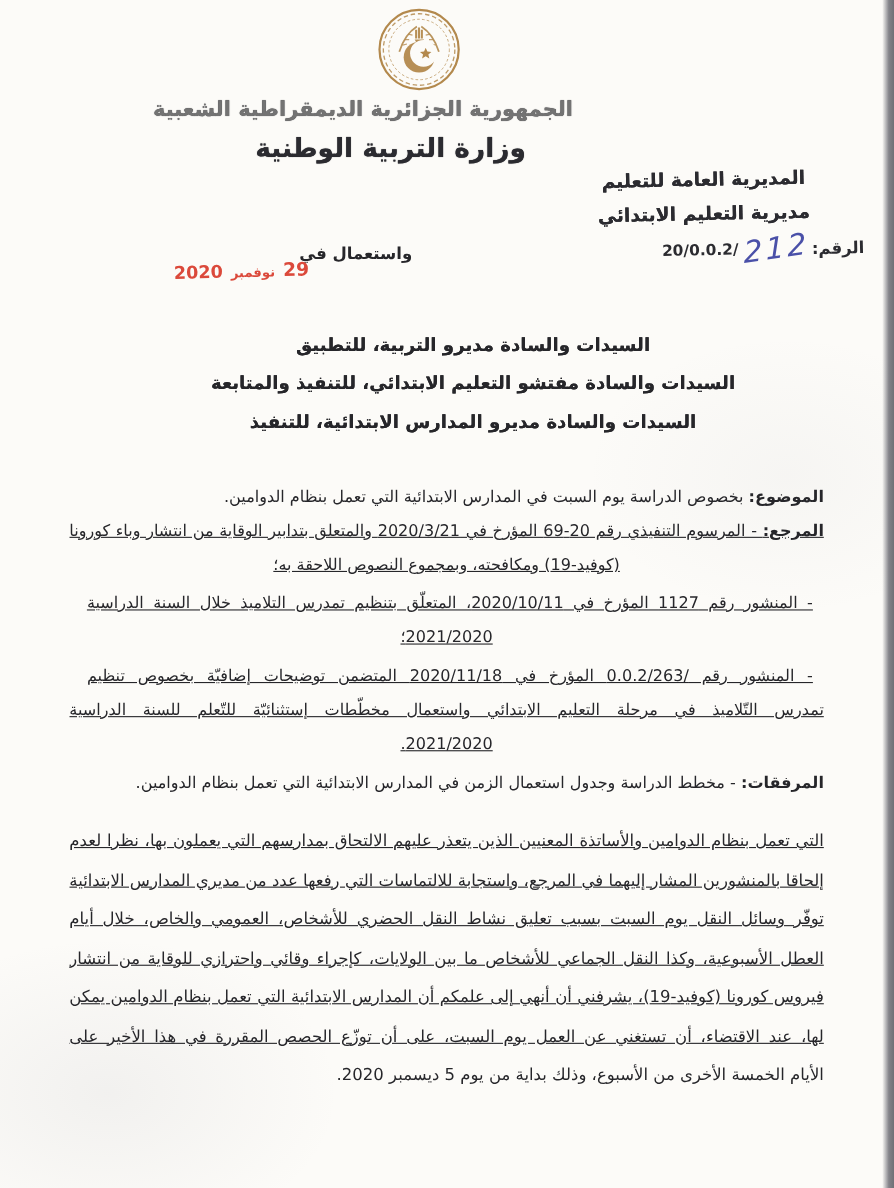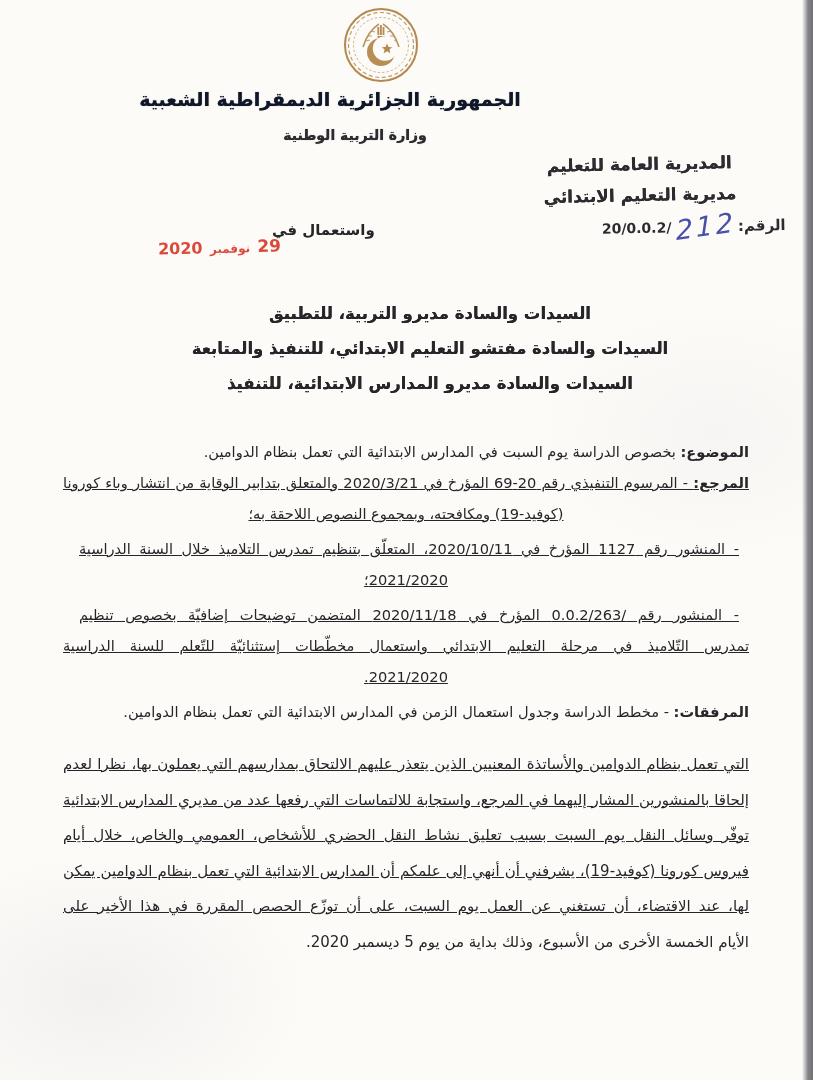--- a/index.html
+++ b/index.html
@@ -23,25 +23,25 @@
     overflow:hidden;
   }
   .scan-edge{
     position:absolute;right:0;top:0;width:11px;height:100%;
     background:linear-gradient(to right, rgba(110,110,118,0), rgba(110,110,118,0.85) 55%, var(--scan-edge,#6f6f75));
   }
   .emblem{position:absolute;left:341px;top:5px;width:80px;height:80px;}
   .republic-title{
     position:absolute;left:120px;top:88px;width:420px;text-align:center;
     direction:rtl;font-size:19px;font-weight:bold;letter-spacing:.5px;
-    text-shadow:0 0 .7px #2b2b30;color:#0f172a;
+    text-shadow:0 0 .7px #2b2b30;color:#737373;
   }
   .ministry-title{
-    position:absolute;left:155px;top:127px;width:400px;text-align:center;
-    direction:rtl;font-size:14px;font-weight:bold;letter-spacing:.5px;
+    position:absolute;left:155px;top:121px;width:400px;text-align:center;
+    direction:rtl;font-size:24px;font-weight:bold;letter-spacing:.5px;
     text-shadow:0 0 .7px #2b2b30;color:#2b2b30;
   }
   .directorate{
     position:absolute;top:149px;right:28px;width:290px;direction:rtl;text-align:center;
     font-weight:bold;transform:rotate(-1.2deg);color:#2b2b30;
   }
   .dir-line{font-size:17px;line-height:31px;text-shadow:0 0 .6px #2b2b30;}
   .ref-line{display:flex;flex-direction:row;justify-content:flex-start;align-items:center;direction:rtl;margin-top:3px;font-size:15px;}
   .ref-label{font-weight:bold;}
   .ref-hw{
@@ -142,18 +142,19 @@
   <div class="ln c">2021/2020.</div>
   <div class="ln r gap">
     <span class="lbl">المرفقات:</span><span> - مخطط الدراسة وجدول استعمال الزمن في المدارس الابتدائية التي تعمل بنظام الدوامين.</span>
   </div>
 </div>
 
 <div class="body-par">
   <div class="ln j">التي تعمل بنظام الدوامين والأساتذة المعنيين الذين يتعذر عليهم الالتحاق بمدارسهم التي يعملون بها، نظرا لعدم</div>
   <div class="ln j">إلحاقا بالمنشورين المشار إليهما في المرجع، واستجابة للالتماسات التي رفعها عدد من مديري المدارس الابتدائية</div>
   <div class="ln j">توفّر وسائل النقل يوم السبت بسبب تعليق نشاط النقل الحضري للأشخاص، العمومي والخاص، خلال أيام</div>
+  <div class="ln j">العطل الأسبوعية، وكذا النقل الجماعي للأشخاص ما بين الولايات، كإجراء وقائي واحترازي للوقاية من انتشار</div>
   <div class="ln j">فيروس كورونا (كوفيد-19)، يشرفني أن أنهي إلى علمكم أن المدارس الابتدائية التي تعمل بنظام الدوامين يمكن</div>
   <div class="ln j">لها، عند الاقتضاء، أن تستغني عن العمل يوم السبت، على أن توزّع الحصص المقررة في هذا الأخير على</div>
   <div class="ln r">الأيام الخمسة الأخرى من الأسبوع، وذلك بداية من يوم 5 ديسمبر 2020.</div>
 </div>
 
 <div class="scan-edge"></div>
 
 </body></html>

